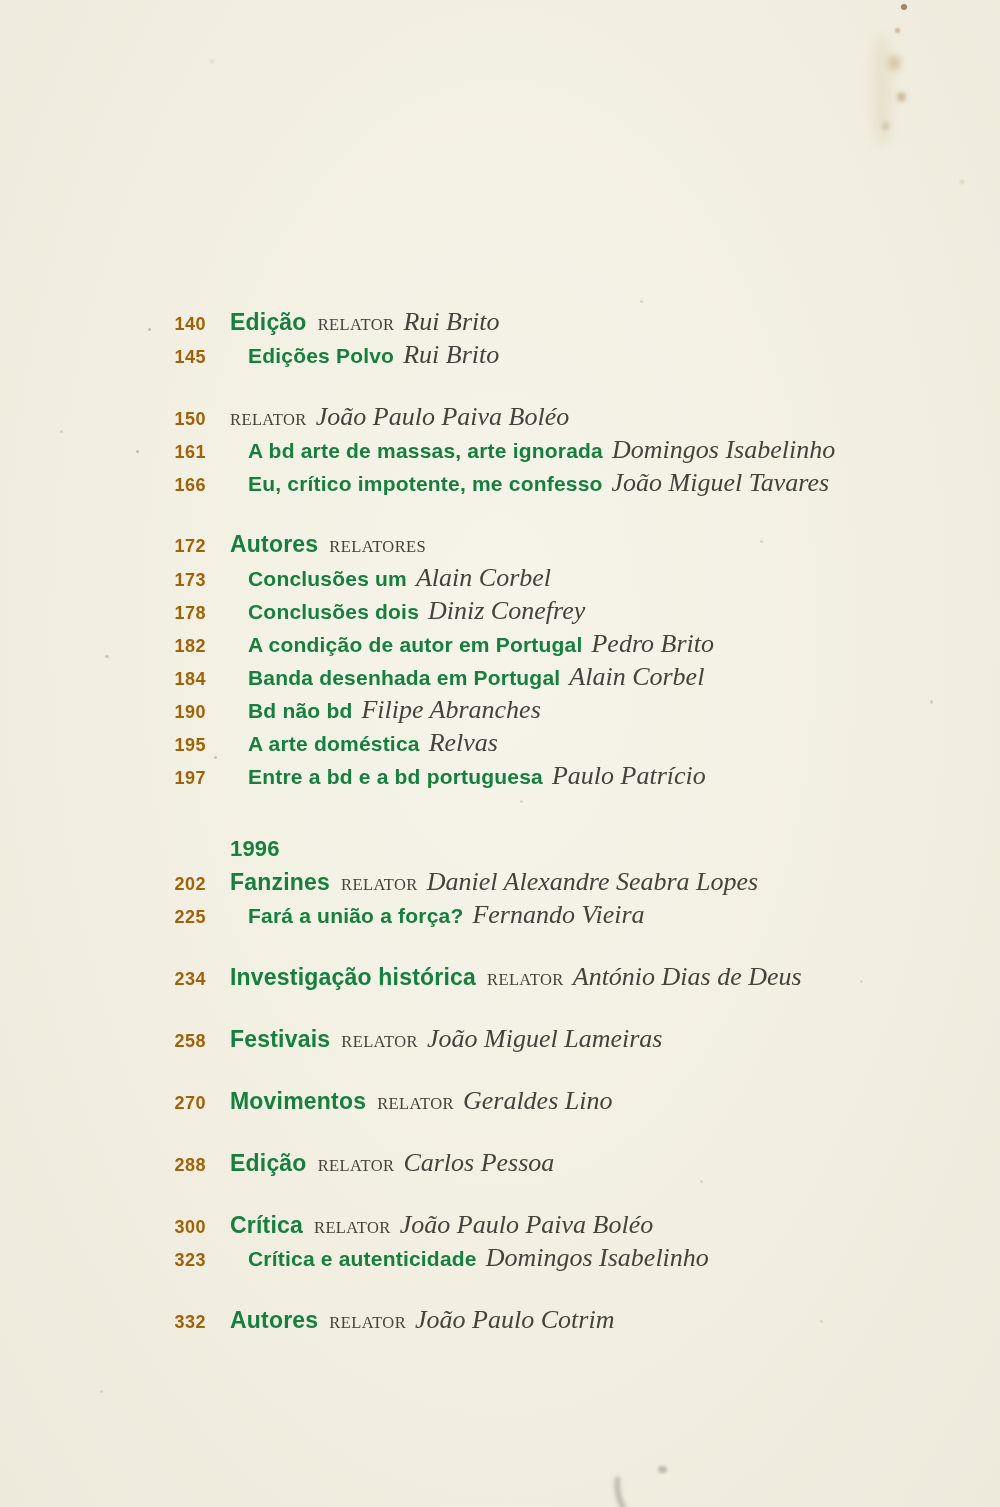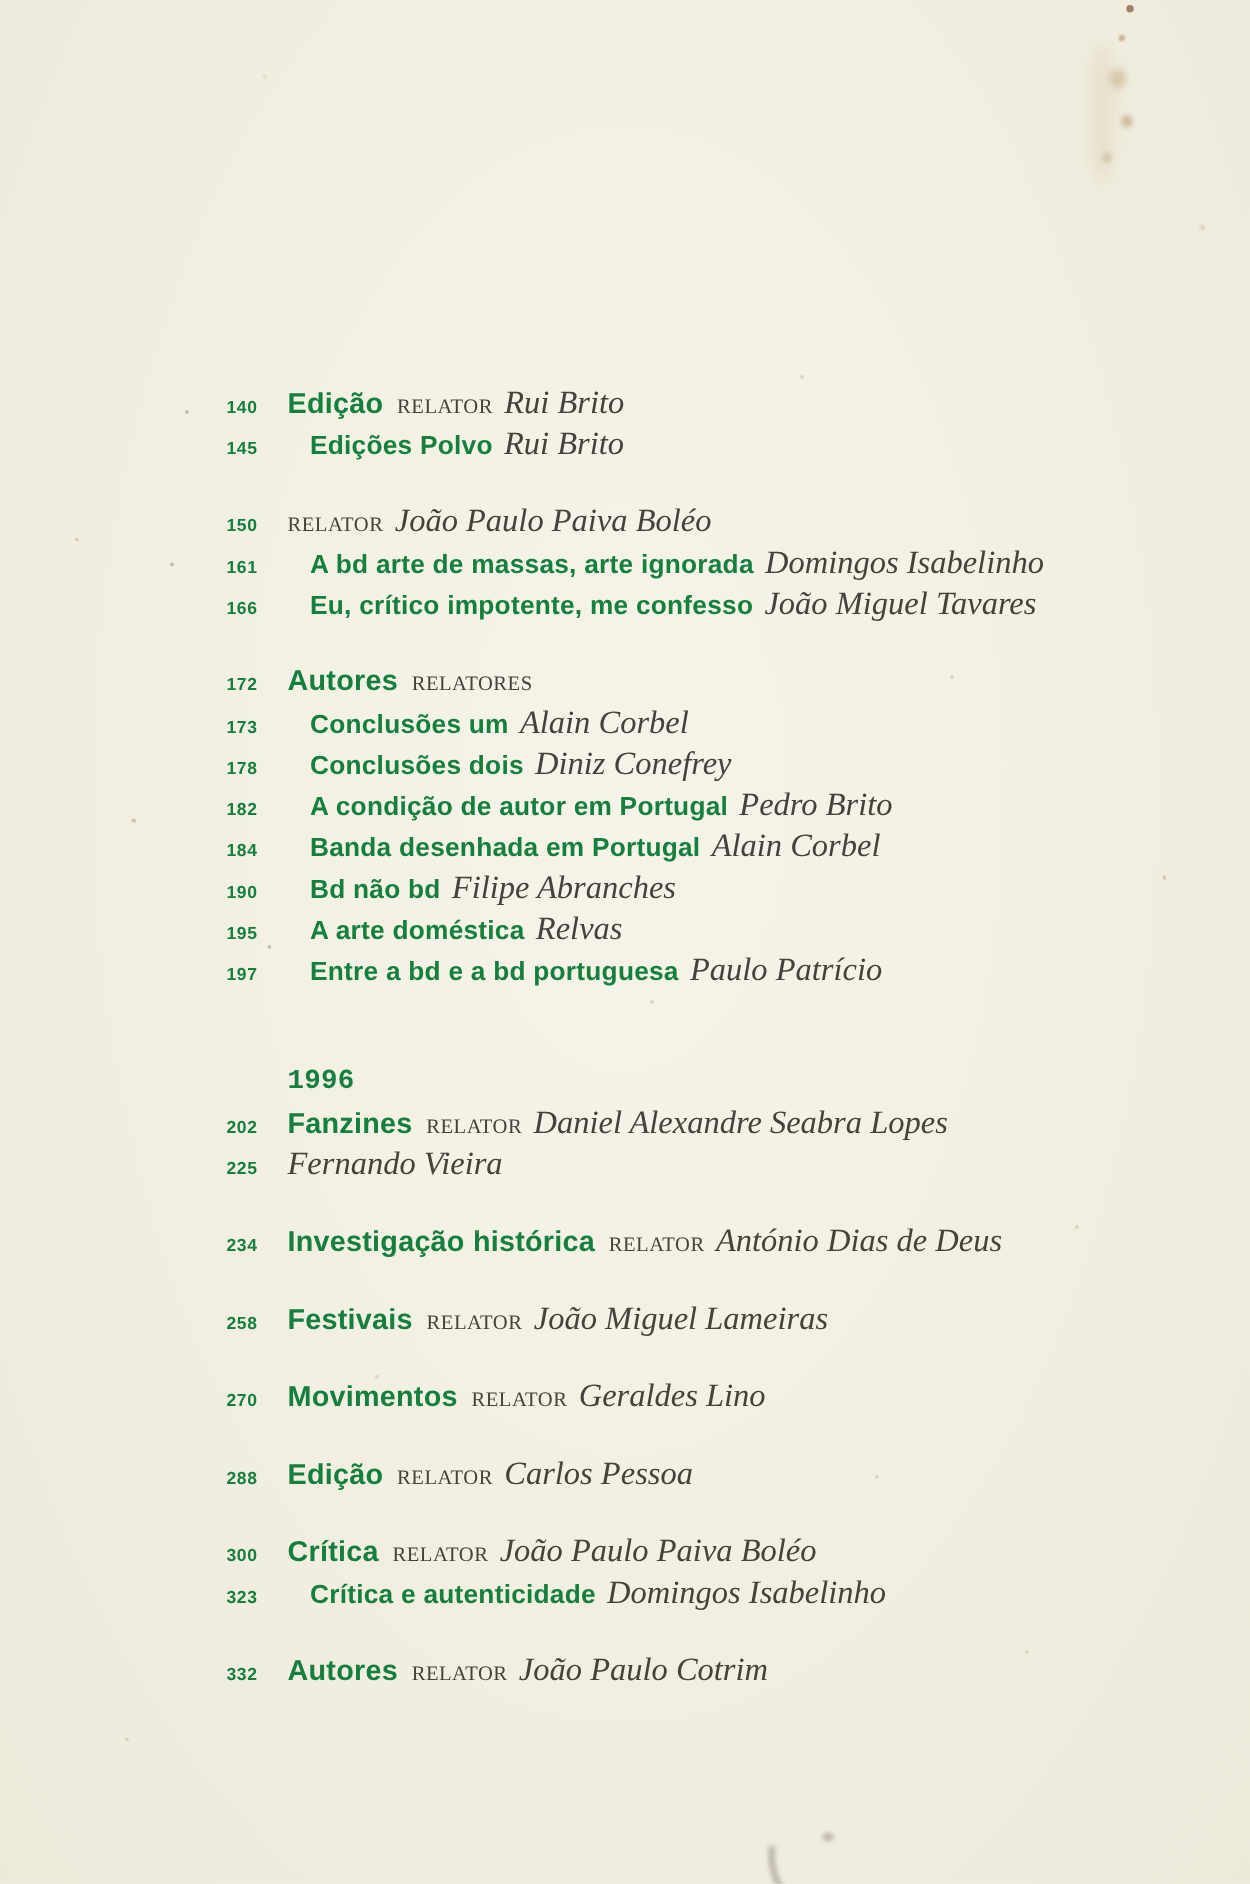--- a/index.html
+++ b/index.html
@@ -6,24 +6,24 @@
   body{
     width:1000px;height:1507px;position:relative;overflow:hidden;
     background-color:#f2efe3;
     background-image:radial-gradient(ellipse at 50% 42%, #f6f3e9 0%, #f2efe2 55%, #edeadc 100%);
     font-family:"Liberation Sans", sans-serif;
   }
   .page{position:absolute;inset:0;}
   .toc{position:absolute;left:160px;top:305px;width:800px;}
   .row{display:flex;align-items:baseline;height:33px;line-height:33px;white-space:nowrap;}
   .row.gap-group{margin-top:29px;}
-  .row.gap-big{margin-top:56px;font-family:Liberation Mono, monospace;}
+  .row.gap-big{margin-top:40px;}
   .num{
     flex:0 0 46px;width:46px;text-align:right;margin-right:24px;
-    font-weight:700;font-size:14px;color:#15803d;letter-spacing:0.5px;
+    font-weight:700;font-size:18px;color:#a16207;letter-spacing:0.5px;
   }
   .row.year .num-placeholder{flex:0 0 70px;width:70px;}
   .entry-title{
     font-weight:700;font-size:23px;color:#15803d;margin-right:11px;letter-spacing:0.2px;
   }
   .row.year .entry-title{font-size:22px;}
   .row.sub .entry-title{
     margin-left:18px;font-size:21px;margin-right:9px;
   }
   .relator-label{
@@ -169,20 +169,21 @@
       <div class="row section">
       <span class="num">202</span>
 
       <span class="entry-title">Fanzines</span>
       <span class="relator-label">RELATOR</span>
       <span class="entry-name">Daniel Alexandre Seabra Lopes</span>
     </div>
       <div class="row sub">
       <span class="num">225</span>
 
+      <span class="entry-title">Fará a união a força?</span>
 
       <span class="entry-name">Fernando Vieira</span>
     </div>
       <div class="row section gap-group">
       <span class="num">234</span>
 
       <span class="entry-title">Investigação histórica</span>
       <span class="relator-label">RELATOR</span>
       <span class="entry-name">António Dias de Deus</span>
     </div>

